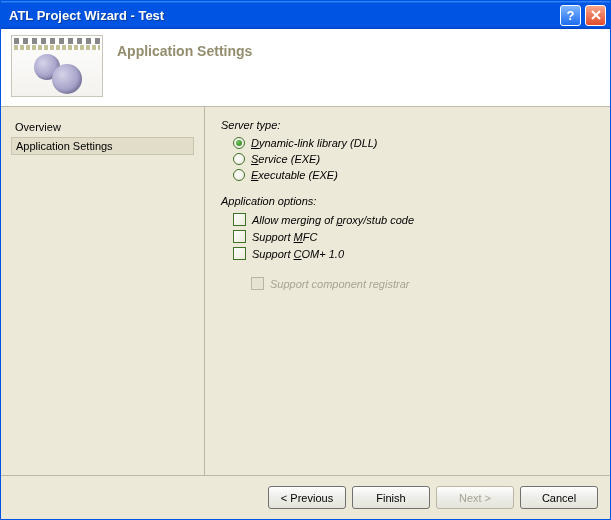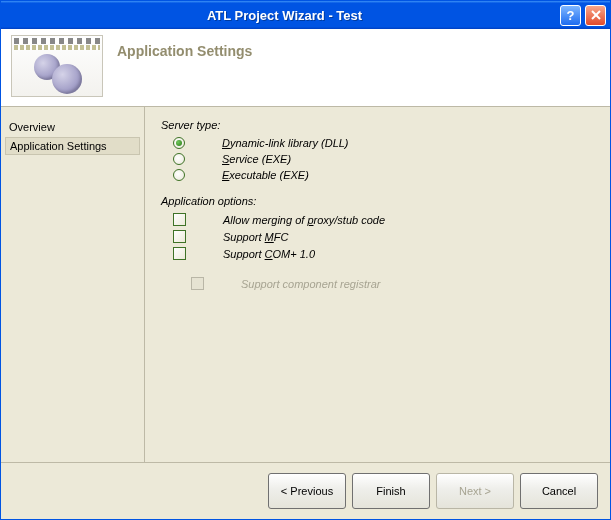--- a/index.html
+++ b/index.html
@@ -22,21 +22,20 @@
   }
   .titlebar {
     height: 28px;
     background: linear-gradient(to bottom, #3b90f7 0%, #0054e3 8%, #0054e3 92%, #003fc0 100%);
     display: flex;
     align-items: center;
     color: #fff;
     font-weight: bold;
     font-size: 13px;
     padding-left: 8px;
-    text-align: center;
   }
   .titlebar .title { flex: 1; text-shadow: 1px 1px 0 rgba(0,0,0,0.3); }
   .title-btn {
     width: 21px;
     height: 21px;
     margin-right: 4px;
     border-radius: 3px;
     border: 1px solid #fff;
     display: flex;
     align-items: center;
@@ -94,22 +93,22 @@
     font-size: 14px;
     font-weight: bold;
     color: #938d6e;
   }
   .body {
     flex: 1;
     display: flex;
     min-height: 0;
   }
   .sidebar {
-    width: 144px;
-    padding: 12px 4px;
+    width: 204px;
+    padding: 12px 10px;
     border-right: 1px solid #bdb9a6;
     background: #ece9d8;
   }
   .nav-item {
     padding: 2px 4px;
     margin-bottom: 2px;
     color: #000;
     cursor: pointer;
   }
   .nav-item.active {
@@ -120,21 +119,20 @@
     flex: 1;
     padding: 12px 16px;
     background: #ece9d8;
     font-style: italic;
   }
   .group-label { margin-bottom: 4px; }
   .option-row {
     display: flex;
     align-items: center;
     padding: 2px 0 2px 12px;
-    gap: 31px;
   }
   .option-row.indent { padding-left: 30px; margin-top: 13px; }
   .radio {
     width: 12px; height: 12px;
     border: 1px solid #3e7226;
     border-radius: 50%;
     margin-right: 6px;
     background: radial-gradient(circle at 40% 40%,#fff,#e9e7d8);
     position: relative;
     flex-shrink: 0;
@@ -164,21 +162,21 @@
   .footer {
     border-top: 1px solid #bdb9a6;
     padding: 10px 12px;
     display: flex;
     justify-content: flex-end;
     gap: 6px;
     background: #ece9d8;
   }
   .btn {
     min-width: 78px;
-    height: 36px;
+    height: 23px;
     border: 1px solid #707070;
     border-radius: 3px;
     background: linear-gradient(to bottom,#ffffff,#eeeeea 45%,#e5e4da);
     font-family: Tahoma, sans-serif;
     font-size: 11px;
     cursor: pointer;
     padding: 0 10px;
   }
   .btn:disabled {
     color: #a7a492;

